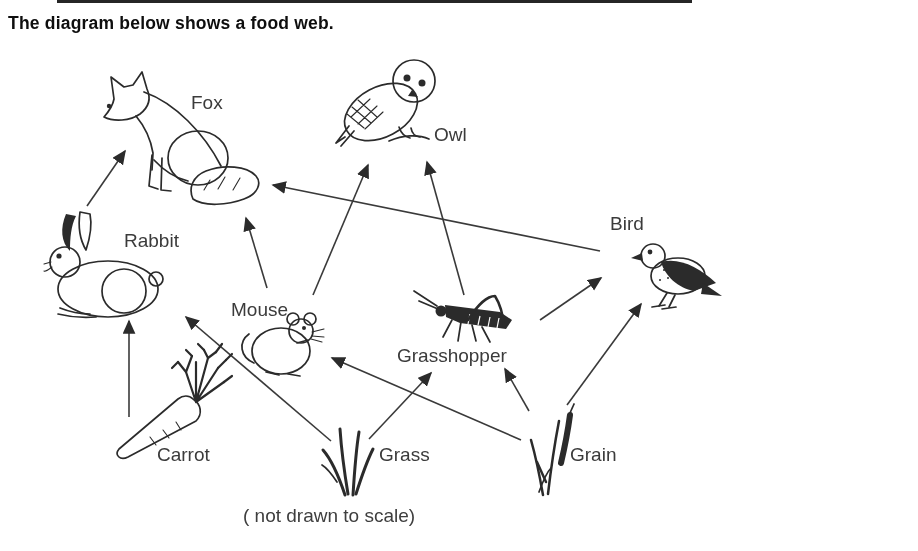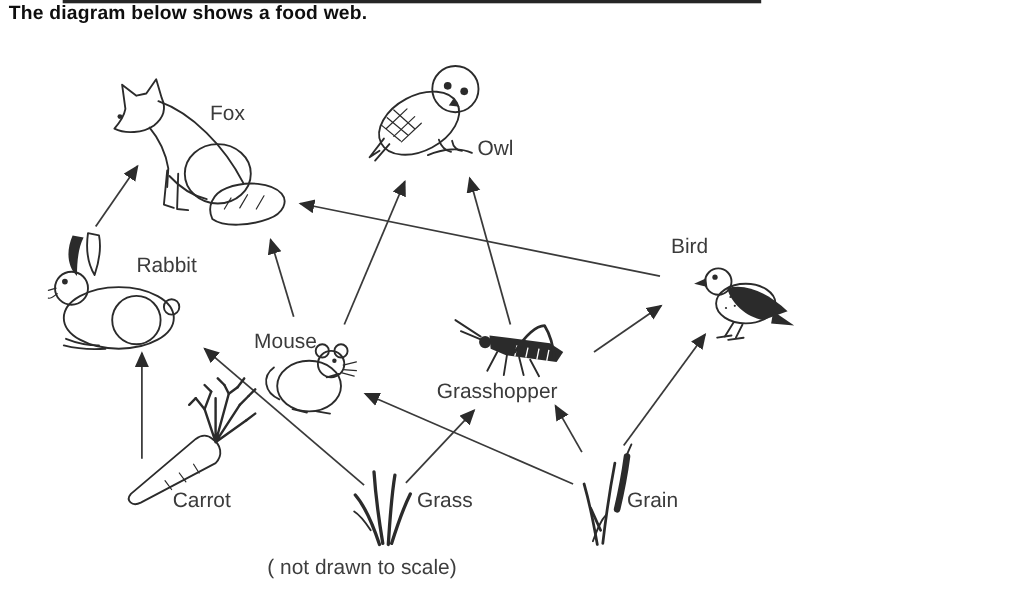--- a/index.html
+++ b/index.html
@@ -2,21 +2,21 @@
 <html><head>
 <meta charset="utf-8">
 <style>
   html,body{margin:0;padding:0;background:#ffffff;}
   .page{
     position:relative;width:918px;height:551px;background:#ffffff;overflow:hidden;
     font-family:"Liberation Sans", sans-serif;
   }
   .top-rule{position:absolute;left:57px;top:0;width:635px;height:3px;background:#262626;}
   .title{
-    position:absolute;left:8px;top:1px;font-size:17.5px;font-weight:bold;color:#0e0e0e;
+    position:absolute;left:8px;top:13px;font-size:17.5px;font-weight:bold;color:#0e0e0e;
     letter-spacing:0.2px;white-space:nowrap;
   }
   svg.web{position:absolute;left:0;top:0;}
   .label{font-family:"Liberation Sans",sans-serif;font-size:19px;fill:#3b3b3b;}
   .note{font-family:"Liberation Sans",sans-serif;font-size:19px;fill:#3e3e3e;}
   .edge{stroke:#3a3a3a;stroke-width:1.6;fill:none;}
   .ink{stroke:#2b2b2b;fill:none;stroke-width:1.7;stroke-linecap:round;stroke-linejoin:round;}
   .ink-thin{stroke:#2b2b2b;fill:none;stroke-width:1.1;stroke-linecap:round;}
   .ink-fill{fill:#2b2b2b;stroke:none;}
   .ink-thick{stroke:#2b2b2b;fill:none;stroke-width:3px;stroke-linecap:round;}

